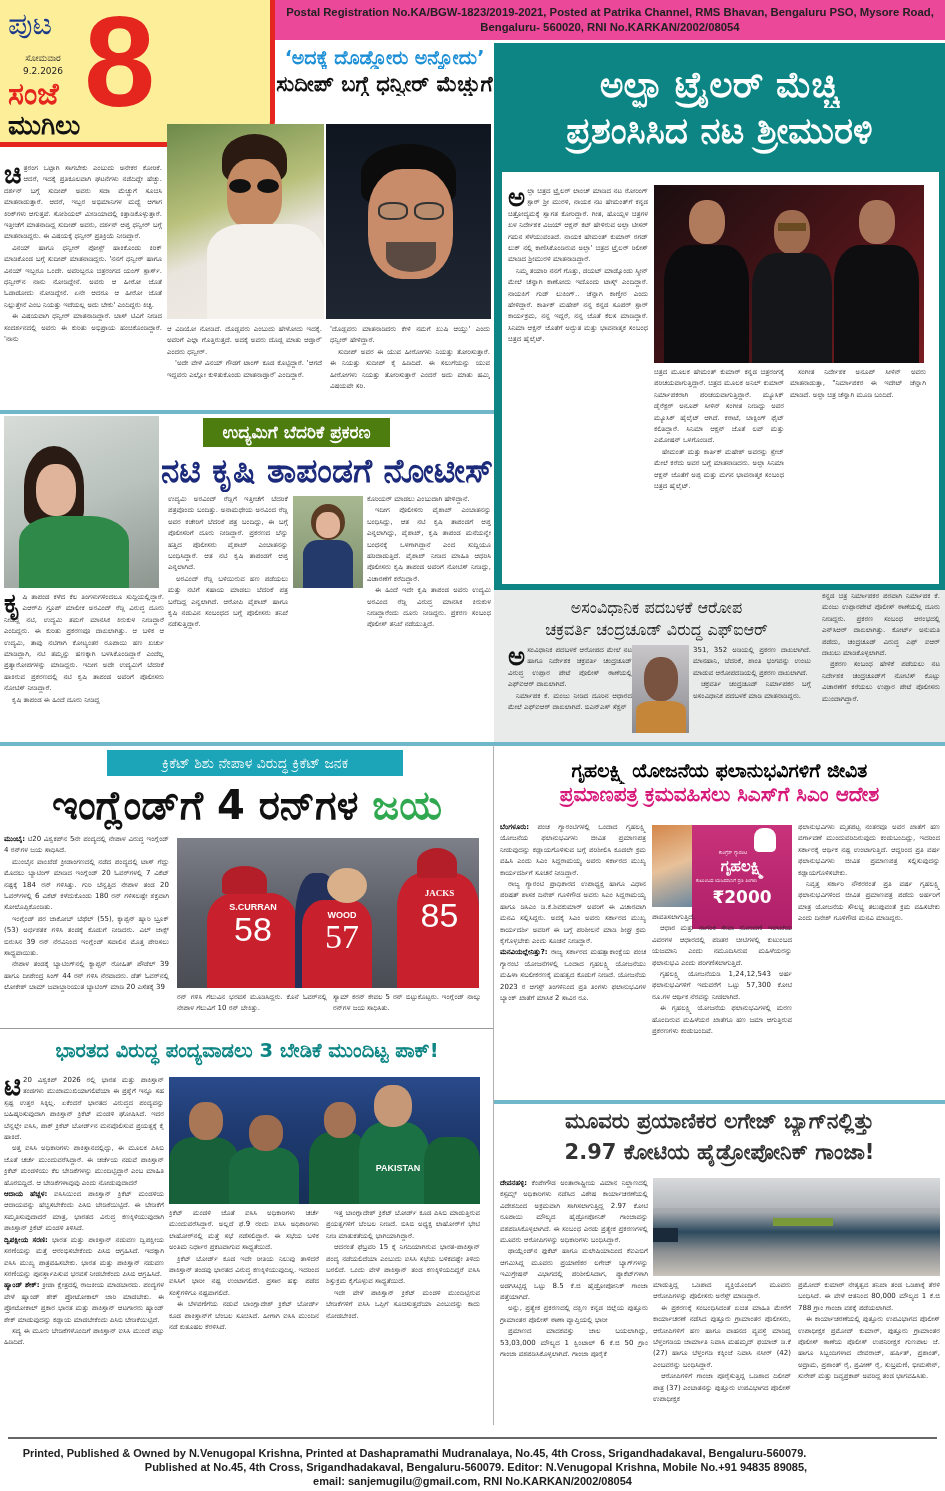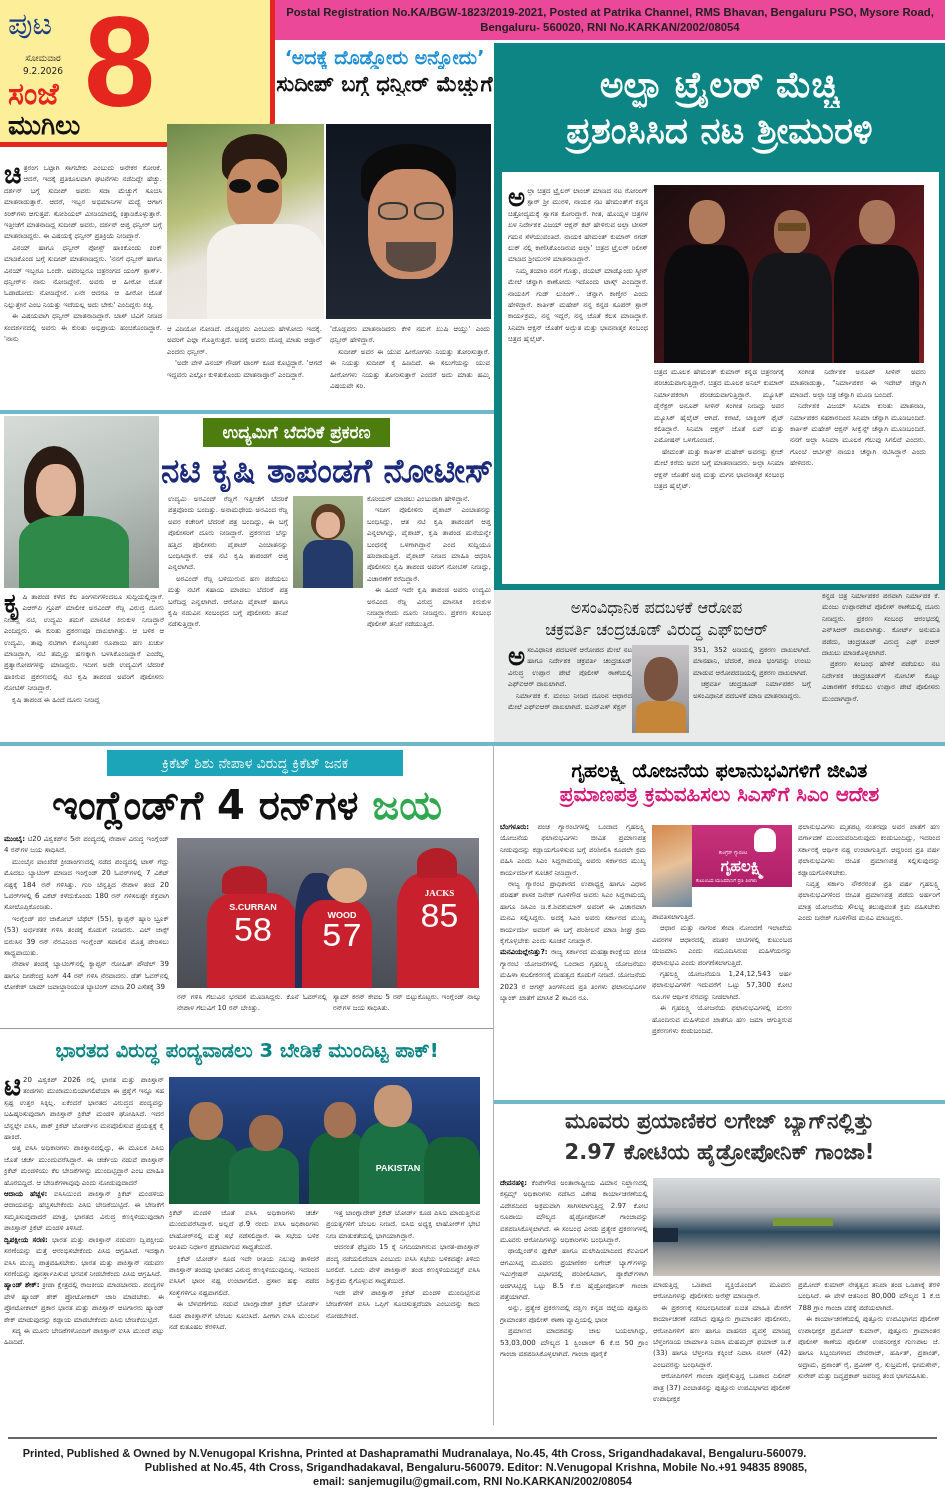--- a/index.html
+++ b/index.html
@@ -97,21 +97,20 @@
   <span class="dropcap">ಅ</span>
   <p class="noind">ಲ್ಫಾ ಚಿತ್ರದ ಟ್ರೈಲರ್ ಲಾಂಚ್ ಮಾಡಿದ ನಟ ರೋರಿಂಗ್ ಸ್ಟಾರ್ ಶ್ರೀ ಮುರಳಿ, ನಾಯಕ ನಟ ಹೇಮಂತ್‌ಗೆ ಕನ್ನಡ ಚಿತ್ರೋದ್ಯಮಕ್ಕೆ ಸ್ವಾಗತ ಕೋರಿದ್ದಾರೆ. ಗೀತ, ಹೊಯ್ಸಳ ಚಿತ್ರಗಳ ಖಳ ನಿರ್ದೇಶಕ ವಿಜಯ್ ಆಕ್ಷನ್ ಕಟ್ ಹೇಳಿರುವ ಅಲ್ಫಾ ಟೀಸರ್ ಗಮನ ಸೆಳೆಯುವಂತಿದೆ. ನಾಯಕ ಹೇಮಂತ್ ಕುಮಾರ್ ರಗಡ್ ಲುಕ್ ನಲ್ಲಿ ಕಾಣಿಸಿಕೊಂಡಿರುವ ಅಲ್ಫಾ' ಚಿತ್ರದ ಟ್ರೈಲರ್ ರಿಲೀಸ್ ಮಾಡಿದ ಶ್ರೀಮುರಳಿ ಮಾತನಾಡಿದ್ದಾರೆ.</p>
   <p>ನಿಮ್ಮ ತಯಾರಿ ನನಗೆ ಗೊತ್ತು, ಡಯಟ್ ಮಾಡ್ಕೊಂಡು ಸ್ಕ್ರೀನ್ ಮೇಲೆ ಚೆನ್ನಾಗಿ ಕಾಣೋದು ಇದೊಂದು ಟಾಸ್ಕ್ ಎಂದಿದ್ದಾರೆ. ನಾಯಕಿಗೆ ಗುಡ್ ಲುಕಿಂಗ್.. ಚೆನ್ನಾಗಿ ಕಾಣ್ತೀರ ಎಂದು ಹೇಳಿದ್ದಾರೆ. ಕಾರ್ತಿಕ್ ಮಹೇಶ್ ನನ್ನ ಕನ್ನಡ ಸೂಪರ್ ಸ್ಟಾರ್ ಕಾರ್ಯಕ್ರಮ, ನನ್ನ ಇದ್ದರೆ, ನನ್ನ ಜೊತೆ ಕೆಲಸ ಮಾಡಿದ್ದಾರೆ. ಸಿನಿಮಾ ಆಕ್ಷನ್ ಜೊತೆಗೆ ಅದ್ಭುತ ಮತ್ತು ಭಾವನಾತ್ಮಕ ಸಂಬಂಧ ಚಿತ್ರದ ಹೈಲೈಟ್.</p>
 </div>
 <div class="abs txt" style="left:654px;top:367px;width:130px;height:214px;">
   <p class="noind">ಚಿತ್ರದ ಮೂಲಕ ಹೇಮಂತ್ ಕುಮಾರ್ ಕನ್ನಡ ಚಿತ್ರರಂಗಕ್ಕೆ ಪರಿಚಯವಾಗುತ್ತಿದ್ದಾರೆ. ಚಿತ್ರದ ಮೂಲಕ ಅನಿಲ್ ಕುಮಾರ್ ನಿರ್ಮಾಪಕರಾಗಿ ಪರಿಚಯವಾಗುತ್ತಿದ್ದಾರೆ. ಮ್ಯೂಸಿಕ್ ಡೈರೆಕ್ಟರ್ ಅನೂಪ್ ಸೀಳಿನ್ ಸಂಗೀತ ನೀಡಿದ್ದು ಅವರ ಮ್ಯೂಸಿಕ್ ಹೈಲೈಟ್ ಆಗಿದೆ. ಕರಾಟೆ, ಬಾಕ್ಸಿಂಗ್ ಫೈಟ್ ಕಲಿತಿದ್ದಾರೆ. ಸಿನಿಮಾ ಆಕ್ಷನ್ ಜೊತೆ ಲವ್ ಮತ್ತು ಎಮೋಷನ್ ಒಳಗೊಂಡಿದೆ.</p>
   <p>ಹೇಮಂತ್ ಮತ್ತು ಕಾರ್ತಿಕ್ ಮಹೇಶ್ ಅವರನ್ನು ಸ್ಟೇಜ್ ಮೇಲೆ ಕರೆದು ಅವರ ಬಗ್ಗೆ ಮಾತನಾಡಿದರು. ಅಲ್ಫಾ ಸಿನಿಮಾ ಆಕ್ಷನ್ ಜೊತೆಗೆ ಅಪ್ಪ ಮತ್ತು ಮಗನ ಭಾವನಾತ್ಮಕ ಸಂಬಂಧ ಚಿತ್ರದ ಹೈಲೈಟ್.</p>
 </div>
 <div class="abs txt" style="left:790px;top:367px;width:136px;height:214px;">
   <p>ಸಂಗೀತ ನಿರ್ದೇಶಕ ಅನೂಪ್ ಸೀಳಿನ್ ಅವರು ಮಾತನಾಡುತ್ತಾ, "ನಿರ್ಮಾಪಕರ ಈ ಇದೇಟ್ ಚೆನ್ನಾಗಿ ಮಾಡಿದೆ. ಅಲ್ಫಾ ಚಿತ್ರ ಚೆನ್ನಾಗಿ ಮೂಡಿ ಬಂದಿದೆ.</p>
-  <p>ನಿರ್ದೇಶಕ ವಿಜಯ್ ಸಿನಿಮಾ ಕುರಿತು ಮಾತನಾಡಿ, ನಿರ್ಮಾಪಕರ ಸಹಕಾರದಿಂದ ಸಿನಿಮಾ ಚೆನ್ನಾಗಿ ಮೂಡಿಬಂದಿದೆ. ಕಾರ್ತಿಕ್ ಮಹೇಶ್ ಆಕ್ಷನ್ ಸೀಕ್ವೆನ್ಸ್ ಚೆನ್ನಾಗಿ ಮೂಡಿಬಂದಿದೆ. ನನಗೆ ಅಲ್ಫಾ ಸಿನಿಮಾ ಮೂಲಕ ಗೆಲುವು ಸಿಗಲಿದೆ ಎಂದರು. ಗೊಂಬೆ ಆರ್ಟಿಸ್ಟ್ ನಾಯಕಿ ಚೆನ್ನಾಗಿ ನಟಿಸಿದ್ದಾರೆ ಎಂದು ಹೇಳಿದರು.</p>
 </div>
 
 <div class="abs photo" style="left:4px;top:416px;width:155px;height:172px;background:linear-gradient(160deg,#d8dcd8 0%,#b9c2bd 50%,#8c958e 100%);">
   <div style="position:absolute;left:20px;top:30px;width:60px;height:80px;background:#2a1c14;border-radius:50% 50% 20% 20%;"></div>
   <div style="position:absolute;left:32px;top:48px;width:40px;height:52px;background:#e0b49a;border-radius:45%;"></div>
   <div style="position:absolute;left:15px;top:100px;width:110px;height:72px;background:#2f8a4a;border-radius:35% 35% 0 0;"></div>
 </div>
 <div class="abs" style="left:203px;top:418px;width:187px;height:29px;background:#4d7c0f;color:#fff;font-weight:bold;font-size:17px;line-height:29px;text-align:center;">ಉದ್ಯಮಿಗೆ ಬೆದರಿಕೆ ಪ್ರಕರಣ</div>
 <div class="abs hl" style="left:160px;top:450px;width:334px;font-size:33px;line-height:42px;color:#1b2a7a;">ನಟಿ ಕೃಷಿ ತಾಪಂಡಗೆ ನೋಟೀಸ್</div>
 <div class="abs txt" style="left:4px;top:592px;width:160px;height:146px;">
@@ -169,21 +168,21 @@
 </div>
 <div class="abs photo" style="left:177px;top:838px;width:302px;height:150px;background:linear-gradient(180deg,#7d8088 0%,#5b5e66 50%,#4b4d55 100%);">
   <div style="position:absolute;left:30px;top:55px;width:90px;height:95px;background:#c8202c;border-radius:30% 30% 0 0;"></div>
   <div style="position:absolute;left:45px;top:28px;width:45px;height:28px;background:#b31e28;border-radius:50% 50% 10% 10%;"></div>
   <div style="position:absolute;left:38px;top:64px;width:76px;text-align:center;color:#fff;font-size:9px;font-weight:bold;font-family:'Liberation Sans',sans-serif;">S.CURRAN</div>
   <div style="position:absolute;left:38px;top:72px;width:76px;text-align:center;color:#fff;font-size:34px;font-family:'Liberation Sans',sans-serif;">58</div>
   <div style="position:absolute;left:118px;top:35px;width:45px;height:115px;background:#22305a;border-radius:40% 40% 0 0;"></div>
   <div style="position:absolute;left:125px;top:62px;width:70px;height:88px;background:#c8202c;border-radius:30% 30% 0 0;"></div>
   <div style="position:absolute;left:150px;top:30px;width:40px;height:35px;background:#d9b08a;border-radius:50%;"></div>
   <div style="position:absolute;left:130px;top:72px;width:70px;text-align:center;color:#fff;font-size:9px;font-weight:bold;font-family:'Liberation Sans',sans-serif;">WOOD</div>
-  <div style="position:absolute;left:130px;top:80px;width:70px;text-align:center;color:#fff;font-size:34px;font-family:Liberation Mono, monospace;">57</div>
+  <div style="position:absolute;left:130px;top:80px;width:70px;text-align:center;color:#fff;font-size:34px;font-family:Liberation Serif, serif;">57</div>
   <div style="position:absolute;left:220px;top:35px;width:82px;height:115px;background:#c8202c;border-radius:30% 30% 0 0;"></div>
   <div style="position:absolute;left:240px;top:10px;width:40px;height:30px;background:#b31e28;border-radius:50% 50% 10% 10%;"></div>
   <div style="position:absolute;left:225px;top:50px;width:75px;text-align:center;color:#fff;font-size:9px;font-weight:bold;font-family:Liberation Serif, serif;">JACKS</div>
   <div style="position:absolute;left:225px;top:58px;width:75px;text-align:center;color:#fff;font-size:34px;font-family:'Liberation Sans',sans-serif;">85</div>
 </div>
 <div class="abs txt" style="left:177px;top:992px;width:150px;height:32px;">ರನ್ ಗಳಿಸಿ ಗೆಲುವಿನ ಭರವಸೆ ಮೂಡಿಸಿದ್ದರು. ಕೊನೆ ಓವರ್‌ನಲ್ಲಿ ನೇಪಾಳ ಗೆಲುವಿಗೆ 10 ರನ್ ಬೇಕಿತ್ತು.</div>
 <div class="abs txt" style="left:333px;top:992px;width:148px;height:32px;">ಸ್ಯಾಮ್ ಕರನ್ ಕೇವಲ 5 ರನ್ ಬಿಟ್ಟುಕೊಟ್ಟರು. ಇಂಗ್ಲೆಂಡ್ ನಾಲ್ಕು ರನ್‌ಗಳ ಜಯ ಸಾಧಿಸಿತು.</div>
 <div class="abs" style="left:0;top:1028px;width:494px;height:1px;background:#999;"></div>
 
 <div class="abs hl" style="left:0;top:1033px;width:494px;font-size:19.5px;line-height:36px;color:#0d8585;">ಭಾರತದ ವಿರುದ್ಧ ಪಂದ್ಯವಾಡಲು 3 ಬೇಡಿಕೆ ಮುಂದಿಟ್ಟ ಪಾಕ್!</div>
@@ -222,21 +221,21 @@
 <div class="abs divider-v" style="left:493px;top:745px;height:680px;"></div>
 
 <div class="abs hl" style="left:494px;top:756px;width:451px;font-size:19px;line-height:28px;color:#000000;">ಗೃಹಲಕ್ಷ್ಮಿ ಯೋಜನೆಯ ಫಲಾನುಭವಿಗಳಿಗೆ ಜೀವಿತ</div>
 <div class="abs hl" style="left:494px;top:780px;width:451px;font-size:20px;line-height:28px;color:#d6187a;">ಪ್ರಮಾಣಪತ್ರ ಕ್ರಮವಹಿಸಲು ಸಿಎಸ್‌ಗೆ ಸಿಎಂ ಆದೇಶ</div>
 <div class="abs txt" style="left:500px;top:822px;width:146px;height:275px;">
   <p class="noind"><b>ಬೆಂಗಳೂರು:</b> <span>ಪಂಚ ಗ್ಯಾರಂಟಿಗಳಲ್ಲಿ ಒಂದಾದ ಗೃಹಲಕ್ಷ್ಮಿ ಯೋಜನೆಯ ಫಲಾನುಭವಿಗಳು ಜೀವಿತ ಪ್ರಮಾಣಪತ್ರ ನೀಡುವುದನ್ನು ಕಡ್ಡಾಯಗೊಳಿಸುವ ಬಗ್ಗೆ ಪರಿಶೀಲಿಸಿ ಕೂಡಲೇ ಕ್ರಮ ವಹಿಸಿ ಎಂದು ಸಿಎಂ ಸಿದ್ದರಾಮಯ್ಯ ಅವರು ಸರ್ಕಾರದ ಮುಖ್ಯ ಕಾರ್ಯದರ್ಶಿಗೆ ಸೂಚನೆ ನೀಡಿದ್ದಾರೆ.</span></p>
   <p>ರಾಜ್ಯ ಗ್ಯಾರಂಟಿ ಪ್ರಾಧಿಕಾರದ ಉಪಾಧ್ಯಕ್ಷ ಹಾಗೂ ವಿಧಾನ ಪರಿಷತ್ ಶಾಸಕ ದಿನೇಶ್ ಗೂಳಿಗೌಡ ಅವರು ಸಿಎಂ ಸಿದ್ದರಾಮಯ್ಯ ಹಾಗೂ ಡಿಸಿಎಂ ಡಿ.ಕೆ.ಶಿವಕುಮಾರ್ ಅವರಿಗೆ ಈ ವಿಚಾರವಾಗಿ ಮನವಿ ಸಲ್ಲಿಸಿದ್ದರು. ಅದಕ್ಕೆ ಸಿಎಂ ಅವರು ಸರ್ಕಾರದ ಮುಖ್ಯ ಕಾರ್ಯದರ್ಶಿ ಅವರಿಗೆ ಈ ಬಗ್ಗೆ ಪರಿಶೀಲನೆ ಮಾಡಿ ಶೀಘ್ರ ಕ್ರಮ ಕೈಗೊಳ್ಳಬೇಕು ಎಂದು ಸೂಚನೆ ನೀಡಿದ್ದಾರೆ.</p>
   <p class="noind"><b>ಮನವಿಯಲ್ಲೇನಿತ್ತು?:</b> <span>ರಾಜ್ಯ ಸರ್ಕಾರದ ಮಹತ್ವಾಕಾಂಕ್ಷೆಯ ಪಂಚ ಗ್ಯಾರಂಟಿ ಯೋಜನೆಗಳಲ್ಲಿ ಒಂದಾದ ಗೃಹಲಕ್ಷ್ಮಿ ಯೋಜನೆಯು ಮಹಿಳಾ ಸಬಲೀಕರಣಕ್ಕೆ ಮಹತ್ವದ ಕೊಡುಗೆ ನೀಡಿದೆ. ಯೋಜನೆಯ 2023 ರ ಆಗಸ್ಟ್ ತಿಂಗಳಿನಿಂದ ಪ್ರತಿ ತಿಂಗಳು ಫಲಾನುಭವಿಗಳ ಬ್ಯಾಂಕ್ ಖಾತೆಗೆ ಮಾಸಿಕ 2 ಸಾವಿರ ರೂ.</span></p>
 </div>
 <div class="abs photo" style="left:652px;top:825px;width:40px;height:82px;background:linear-gradient(160deg,#d4874a 0%,#e8c19a 50%,#6b88a0 100%);"></div>
-<div class="abs" style="left:692px;top:825px;width:100px;height:62px;background:linear-gradient(180deg,#c8327a 0%,#b01f6a 100%);overflow:hidden;">
+<div class="abs" style="left:692px;top:825px;width:100px;height:104px;background:linear-gradient(180deg,#c8327a 0%,#b01f6a 100%);overflow:hidden;">
   <div style="position:absolute;left:62px;top:3px;width:22px;height:24px;background:#fff;border-radius:40% 40% 20% 20%;"></div>
   <div style="position:absolute;left:6px;top:24px;width:70px;font-size:5px;color:#fff;text-align:center;">ಕಾಂಗ್ರೆಸ್ ಗ್ಯಾರಂಟಿ</div>
   <div style="position:absolute;left:4px;top:32px;width:92px;font-size:15px;font-weight:bold;color:#fff;text-align:center;">ಗೃಹಲಕ್ಷ್ಮಿ</div>
   <div style="position:absolute;left:4px;top:52px;width:70px;font-size:5px;line-height:6px;color:#fff;">ಕುಟುಂಬದ ಯಜಮಾನಿಗೆ ಪ್ರತಿ ತಿಂಗಳು</div>
   <div style="position:absolute;left:4px;top:62px;width:92px;font-size:17px;font-weight:bold;color:#fff;text-align:center;font-family:'DejaV Sans','DejaVu Sans',sans-serif;">₹2000</div>
 </div>
 <div class="abs txt" style="left:652px;top:912px;width:140px;height:185px;">
   <p class="noind">ಪಾವತಿಸಲಾಗುತ್ತಿದೆ.</p>
   <p>ಆಧಾರ ಮತ್ತು ನಾಗರಿಕ ಸೇವಾ ನೋಂದಣಿ ಇಲಾಖೆಯ ವಿವರಗಳ ಆಧಾರದಲ್ಲಿ ಪಡಿತರ ಚೀಟಿಗಳಲ್ಲಿ ಕುಟುಂಬದ ಯಜಮಾನಿ ಎಂದು ನಮೂದಿಸಿರುವ ಮಹಿಳೆಯರನ್ನು ಫಲಾನುಭವಿ ಎಂದು ಪರಿಗಣಿಸಲಾಗುತ್ತಿದೆ.</p>
   <p>ಗೃಹಲಕ್ಷ್ಮಿ ಯೋಜನೆಯಡಿ 1,24,12,543 ಅರ್ಹ ಫಲಾನುಭವಿಗಳಿಗೆ ಇದುವರೆಗೆ ಒಟ್ಟು 57,300 ಕೋಟಿ ರೂ.ಗಳ ಆರ್ಥಿಕ ನೆರವನ್ನು ನೀಡಲಾಗಿದೆ.</p>
@@ -256,21 +255,21 @@
   <p>ಅನ್ನು, ಪ್ರತ್ಯೇಕ ಪ್ರಕರಣದಲ್ಲಿ ದಕ್ಷಿಣ ಕನ್ನಡ ಜಿಲ್ಲೆಯ ಪುತ್ತೂರು ಗ್ರಾಮಾಂತರ ಪೊಲೀಸ್ ಠಾಣಾ ವ್ಯಾಪ್ತಿಯಲ್ಲಿ ಭಾರೀ</p>
   <p>ಪ್ರಮಾಣದ ಮಾದಕವಸ್ತು ಜಾಲ ಬಯಲಾಗಿದ್ದು, 53,03,000 ಮೌಲ್ಯದ 1 ಕ್ವಿಂಟಾಲ್ 6 ಕೆ.ಜಿ 50 ಗ್ರಾಂ ಗಾಂಜಾ ವಶಪಡಿಸಿಕೊಳ್ಳಲಾಗಿದೆ. ಗಾಂಜಾ ಪೂರೈಕೆ</p>
 </div>
 <div class="abs photo" style="left:653px;top:1178px;width:287px;height:98px;background:linear-gradient(180deg,#c9ccd0 0%,#a5a9ae 35%,#2c4a5e 55%,#8c8f92 75%,#c9c4bb 100%);">
   <div style="position:absolute;left:0;top:0;width:287px;height:30px;background:linear-gradient(180deg,#d8dadc,#b4b8bc);"></div>
   <div style="position:absolute;left:120px;top:40px;width:60px;height:8px;background:#7a9a3a;"></div>
   <div style="position:absolute;left:0;top:50px;width:25px;height:14px;background:#1a2a3a;"></div>
 </div>
 <div class="abs txt" style="left:653px;top:1280px;width:138px;height:144px;">
   <p class="noind">ಮಾಡುತ್ತಿದ್ದ ಒಡಿಶಾದ ವ್ಯಕ್ತಿಯೊಂದಿಗೆ ಮೂವರು ಆರೋಪಿಗಳನ್ನು ಪೊಲೀಸರು ಅರೆಸ್ಟ್ ಮಾಡಿದ್ದಾರೆ.</p>
-  <p>ಈ ಪ್ರಕರಣಕ್ಕೆ ಸಂಬಂಧಿಸಿದಂತೆ ಖಚಿತ ಮಾಹಿತಿ ಮೇರೆಗೆ ಕಾರ್ಯಾಚರಣೆ ನಡೆಸಿದ ಪುತ್ತೂರು ಗ್ರಾಮಾಂತರ ಪೊಲೀಸರು, ಆರೋಪಿಗಳಿಗೆ ಹಣ ಹಾಗೂ ವಾಹನದ ವ್ಯವಸ್ಥೆ ಮಾಡಿದ್ದ ಬೆಳ್ತಂಗಡಿಯ ಜಾರ್ಮಾತಿ ನಿವಾಸಿ ಮಹಮ್ಮದ್ ಫಯಾಜ್ ಡಿ.ಕೆ (33) ಹಾಗೂ ಬೆಳ್ತಂಗಡಿ ಕಕ್ಕಿಂಜೆ ನಿವಾಸಿ ನಸೀರ್ (42) ಎಂಬವರನ್ನು ಬಂಧಿಸಿದ್ದಾರೆ.</p>
+  <p>ಈ ಪ್ರಕರಣಕ್ಕೆ ಸಂಬಂಧಿಸಿದಂತೆ ಖಚಿತ ಮಾಹಿತಿ ಮೇರೆಗೆ ಕಾರ್ಯಾಚರಣೆ ನಡೆಸಿದ ಪುತ್ತೂರು ಗ್ರಾಮಾಂತರ ಪೊಲೀಸರು, ಆರೋಪಿಗಳಿಗೆ ಹಣ ಹಾಗೂ ವಾಹನದ ವ್ಯವಸ್ಥೆ ಮಾಡಿದ್ದ ಬೆಳ್ತಂಗಡಿಯ ಜಾರ್ಮಾತಿ ನಿವಾಸಿ ಮಹಮ್ಮದ್ ಫಯಾಜ್ ಡಿ.ಕೆ (27) ಹಾಗೂ ಬೆಳ್ತಂಗಡಿ ಕಕ್ಕಿಂಜೆ ನಿವಾಸಿ ನಸೀರ್ (42) ಎಂಬವರನ್ನು ಬಂಧಿಸಿದ್ದಾರೆ.</p>
   <p>ಆರೋಪಿಗಳಿಗೆ ಗಾಂಜಾ ಪೂರೈಸುತ್ತಿದ್ದ ಒಡಿಶಾದ ದಿಲೀಪ್ ಪಾತ್ರ (37) ಎಂಬಾತನನ್ನು ಪುತ್ತೂರು ಉಪವಿಭಾಗದ ಪೊಲೀಸ್ ಉಪಾಧೀಕ್ಷಕ</p>
 </div>
 <div class="abs txt" style="left:798px;top:1280px;width:142px;height:144px;">
   <p class="noind">ಪ್ರಮೋದ್ ಕುಮಾರ್ ನೇತೃತ್ವದ ತನಿಖಾ ತಂಡ ಒಡಿಶಾಕ್ಕೆ ತೆರಳಿ ಬಂಧಿಸಿದೆ. ಈ ವೇಳೆ ಆತನಿಂದ 80,000 ಮೌಲ್ಯದ 1 ಕೆ.ಜಿ 788 ಗ್ರಾಂ ಗಾಂಜಾ ವಶಕ್ಕೆ ಪಡೆಯಲಾಗಿದೆ.</p>
   <p>ಈ ಕಾರ್ಯಾಚರಣೆಯಲ್ಲಿ ಪುತ್ತೂರು ಉಪವಿಭಾಗದ ಪೊಲೀಸ್ ಉಪಾಧೀಕ್ಷಕ ಪ್ರಮೋದ್ ಕುಮಾರ್, ಪುತ್ತೂರು ಗ್ರಾಮಾಂತರ ಪೊಲೀಸ್ ಠಾಣೆಯ ಪೊಲೀಸ್ ಉಪನಿರೀಕ್ಷಕ ಗುಣಪಾಲ ಜೆ. ಹಾಗೂ ಸಿಬ್ಬಂದಿಗಳಾದ ದೇವರಾಜ್, ಹರ್ಷಿತ್, ಪ್ರಶಾಂತ್, ಅದ್ರಾಮ, ಪ್ರಶಾಂತ್ ರೈ, ಪ್ರವೀಣ್ ರೈ, ಸುಬ್ರಮಣಿ, ಭೀಮಸೇನ್, ಸುರೇಶ್ ಮತ್ತು ದಿವ್ಯಪ್ರಕಾಶ್ ಅವರಿದ್ದ ತಂಡ ಭಾಗವಹಿಸಿತು.</p>
 </div>
 
 <div class="abs" style="left:8px;top:1437px;width:929px;height:2px;background:#666;"></div>
 <div class="abs postal" style="left:0;top:1446px;width:829px;font-size:11px;line-height:14px;text-align:center;">Printed, Published &amp; Owned by N.Venugopal Krishna, Printed at Dashapramathi Mudranalaya, No.45, 4th Cross, Srigandhadakaval, Bengaluru-560079.</div>
 <div class="abs postal" style="left:0;top:1460px;width:945px;font-size:11px;line-height:14px;padding-left:7px;">Published at No.45, 4th Cross, Srigandhadakaval, Bengaluru-560079. Editor: N.Venugopal Krishna, Mobile No.+91 94835 89085,</div>

